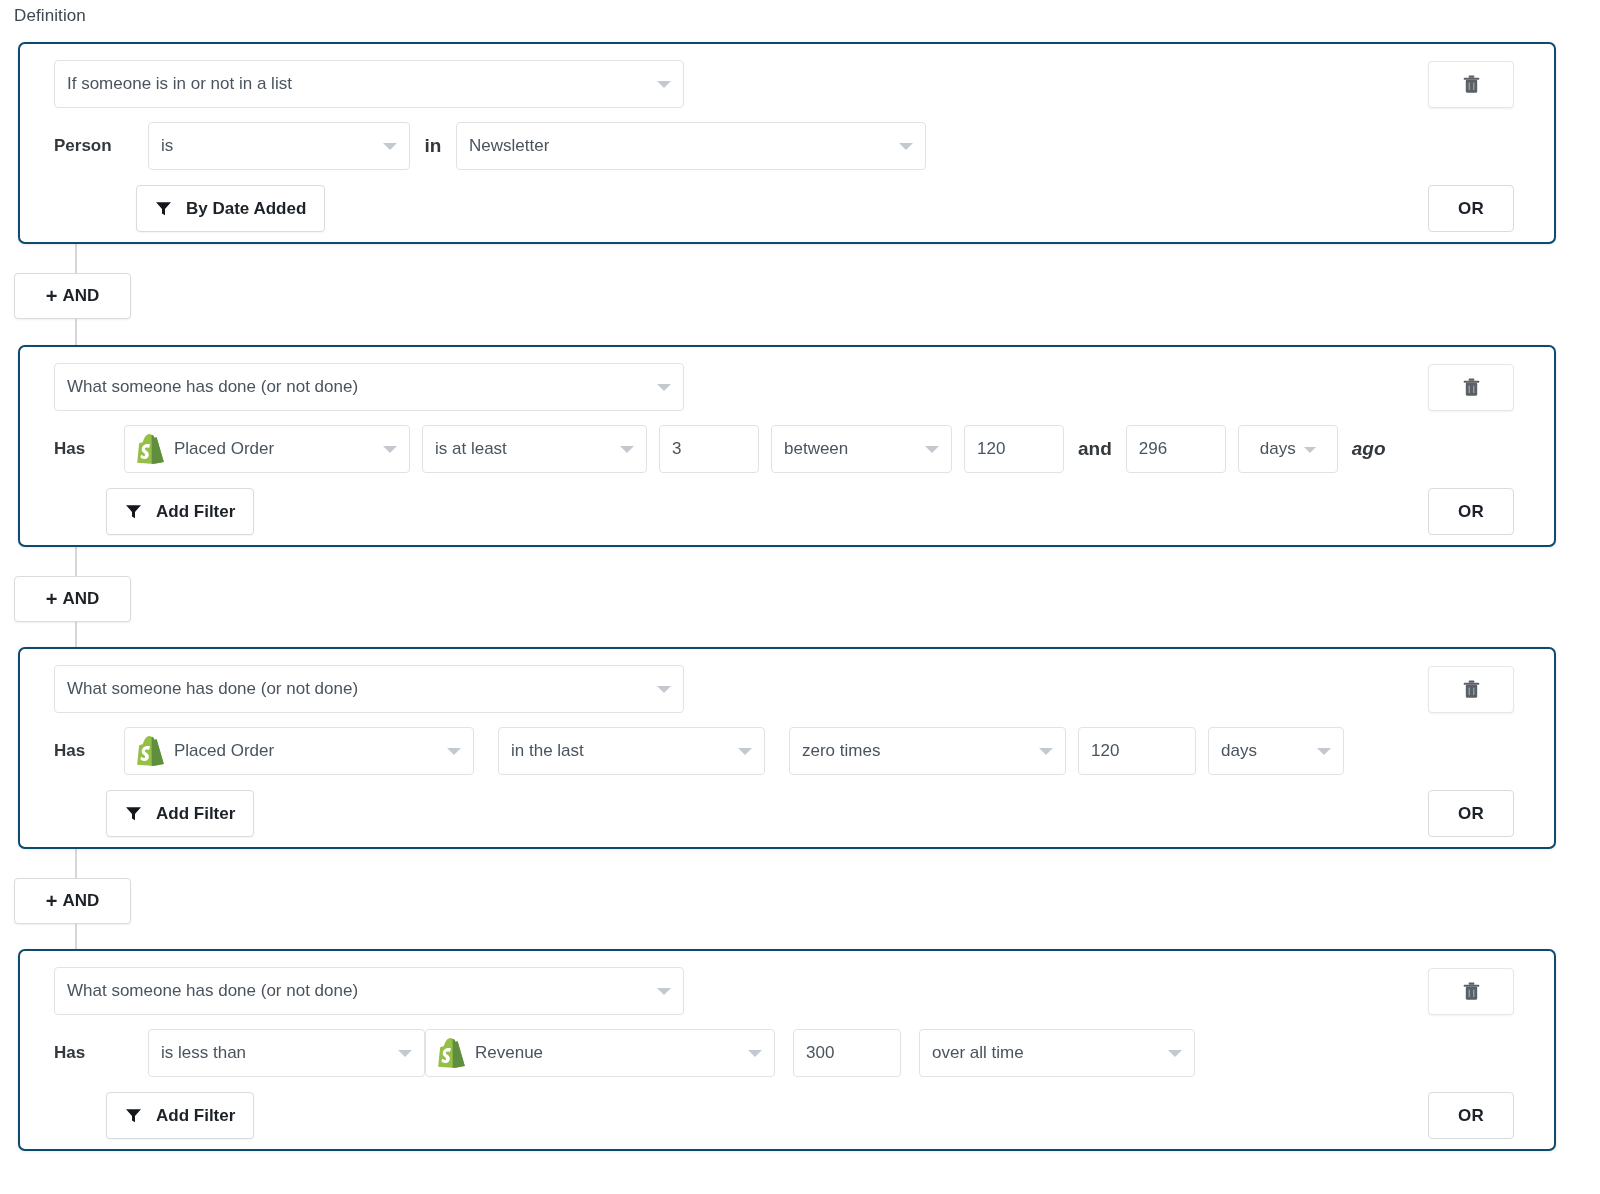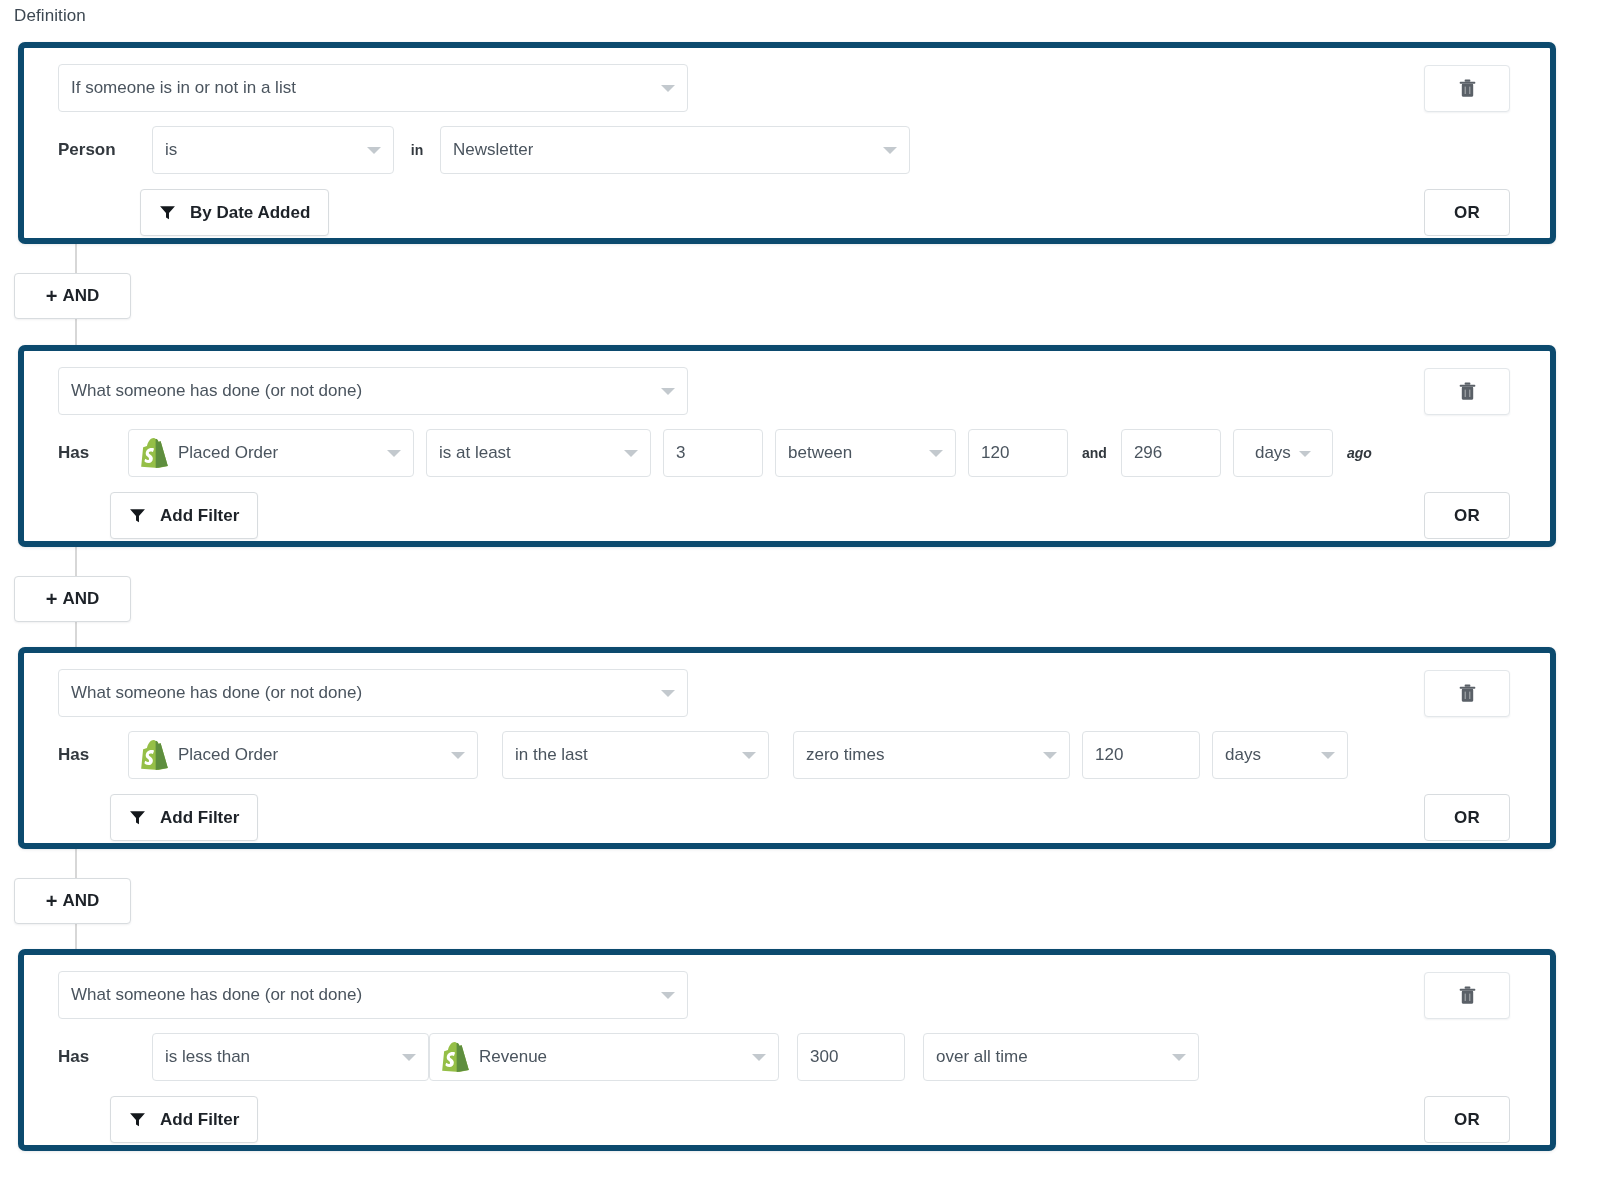--- a/index.html
+++ b/index.html
@@ -31,21 +31,21 @@
     background: #d7d7d7;
     z-index: 0;
   }
 
   
   .card {
     position: absolute;
     left: 18px;
     width: 1538px;
     background: #ffffff;
-    border: 6px solid #0c4a6e;
+    border: 2px solid #0c4a6e;
     border-radius: 7px;
     box-shadow: 0 1px 3px rgba(60,70,80,0.10), 0 0 1px rgba(60,70,80,0.12);
     z-index: 2;
   }
 
   
   .ctl {
     background: #ffffff;
     border: 1px solid #dfe3e6;
     border-radius: 4px;
@@ -73,21 +73,21 @@
   }
   .caret.inline {
     position: static;
     margin: 2px 0 0 8px;
     border-left-width: 6px; border-right-width: 6px; border-top-width: 6px;
   }
 
   .num { justify-content: flex-start; }
 
   .conj {
-    font-size: 14px;
+    font-size: 19px;
     font-weight: 700;
     color: #32383e;
     display: flex; align-items: center;
     height: 48px;
   }
   .rowlabel {
     font-size: 17px;
     font-weight: 700;
     color: #32383e;
     display: flex; align-items: center;
@@ -190,21 +190,21 @@
 
   <div class="card" style="top:42px;height:202px;">
 
     <div class="ctl sel typesel" style="top:16px;">
       <span class="txt">If someone is in or not in a list</span>
       <span class="caret"></span>
     </div>
 
     <div class="row" style="left:34px; top:78px;">
       <span class="rowlabel" style="width:94px;">Person</span>
-      <div class="ctl sel" style="width:242px;">
+      <div class="ctl sel" style="width:262px;">
         <span class="txt">is</span>
         <span class="caret"></span>
       </div>
       <span class="conj" style="width:46px; justify-content:center;">in</span>
       <div class="ctl sel" style="width:470px;">
         <span class="txt">Newsletter</span>
         <span class="caret"></span>
       </div>
     </div>
 

